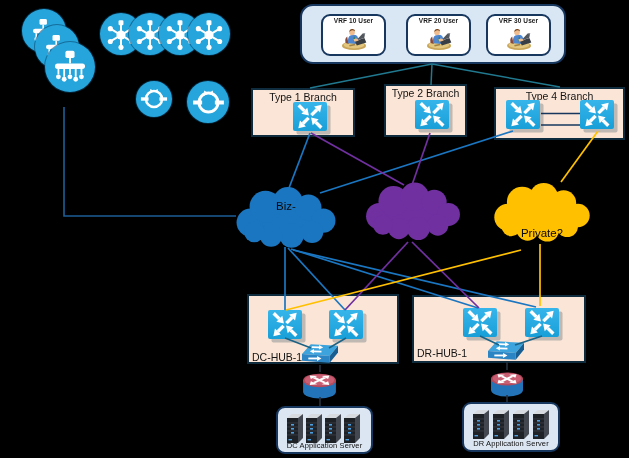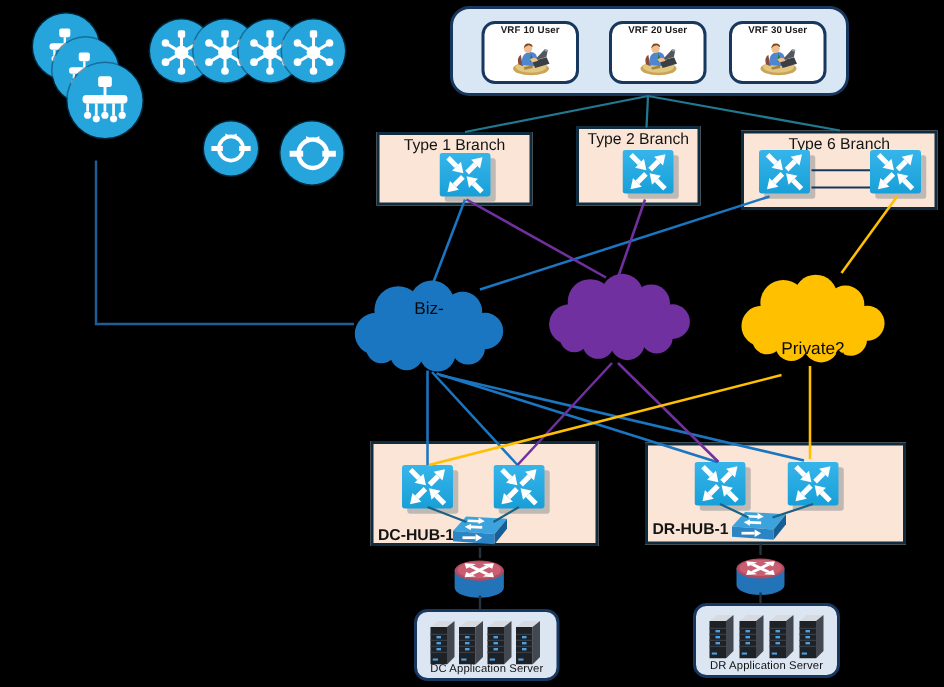--- a/index.html
+++ b/index.html
@@ -39,21 +39,21 @@
   .site-box{
     position:absolute;background:var(--branch-fill,#fbe5d6);
     border:2px solid var(--branch-border,#0f2c3e);
     box-sizing:border-box;
   }
   .site-box .title{
     position:absolute;top:1px;left:0;right:0;text-align:center;
     font-size:10.5px;color:#141414;
   }
   .hub-label{
-    position:absolute;font-size:10.5px;color:#141414;white-space:nowrap;font-weight:bold;
+    position:absolute;font-size:10.5px;color:#141414;white-space:nowrap;
   }
   
   .cloud{position:absolute;}
   .cloud svg{display:block;}
   .cloud .clabel{
     position:absolute;left:0;right:0;text-align:center;
     font-size:11.5px;color:#0a0a0a;line-height:15px;
   }
   
   .server-box{
@@ -325,21 +325,21 @@
 <div class="site-box shape" style="left:384px;top:84px;width:83px;height:53px;">
   <div class="title">Type 2 Branch</div>
 </div>
 <div class="icon shape" style="left:415px;top:100px;">
   <svg width="38" height="33">
       <use href="#sym-router"></use>
     </svg>
 </div>
 
 <div class="site-box shape" style="left:494px;top:87px;width:131px;height:53px;">
-  <div class="title">Type 6 Branch</div>
+  <div class="title">Type 4 Branch</div>
 </div>
 <div class="icon shape" style="left:506px;top:100px;">
   <svg width="38" height="33">
       <use href="#sym-router"></use>
     </svg>
 </div>
 <div class="icon shape" style="left:580px;top:100px;">
   <svg width="38" height="33">
       <use href="#sym-router"></use>
     </svg>
@@ -382,21 +382,21 @@
   <svg width="36" height="25">
       <use href="#sym-switch"></use>
     </svg>
 </div>
 <div class="icon shape" style="left:300px;top:368px;">
   <svg width="39" height="32">
       <use href="#sym-crouter"></use>
     </svg>
 </div>
 
-<div class="site-box shape" style="left:430px;top:295px;width:174px;height:68px;">
+<div class="site-box shape" style="left:412px;top:295px;width:174px;height:68px;">
   <div class="hub-label" style="left:3px;top:50px;">DR-HUB-1</div>
 </div>
 <div class="icon shape" style="left:463px;top:308px;">
   <svg width="38" height="33">
       <use href="#sym-router"></use>
     </svg>
 </div>
 <div class="icon shape" style="left:525px;top:308px;">
   <svg width="38" height="33">
       <use href="#sym-router"></use>

